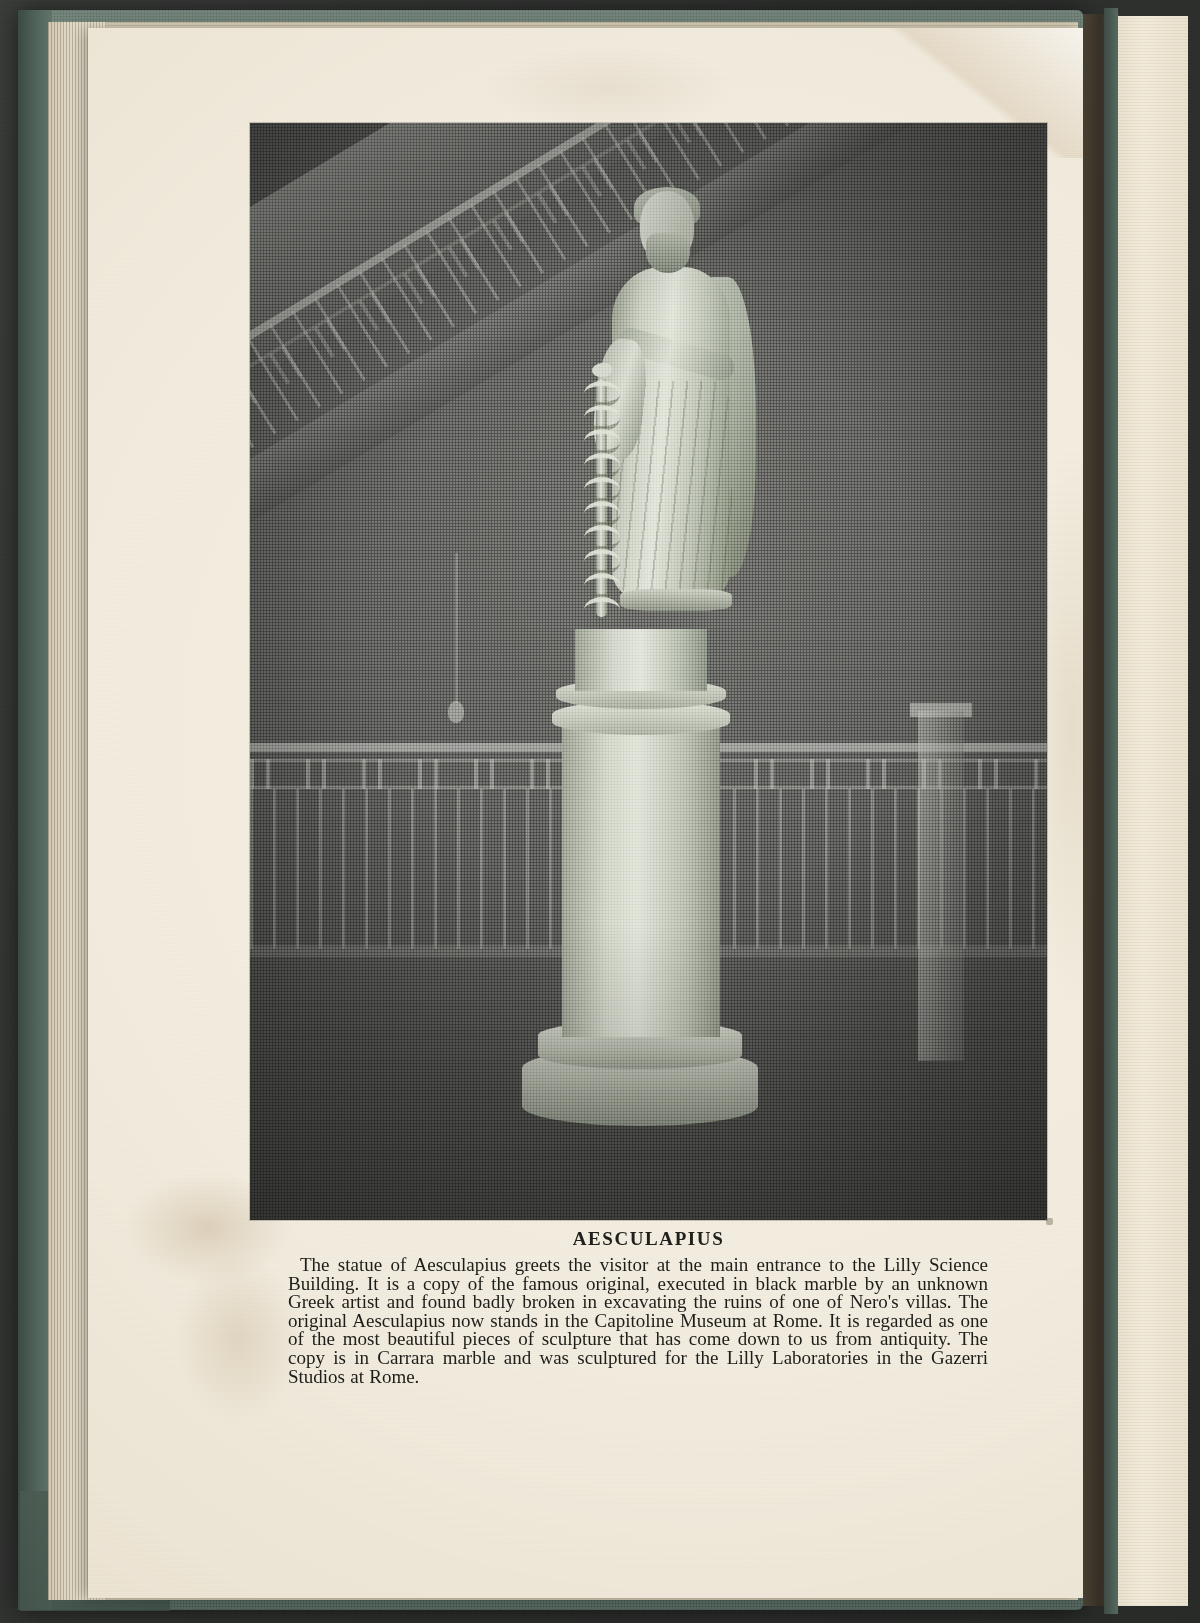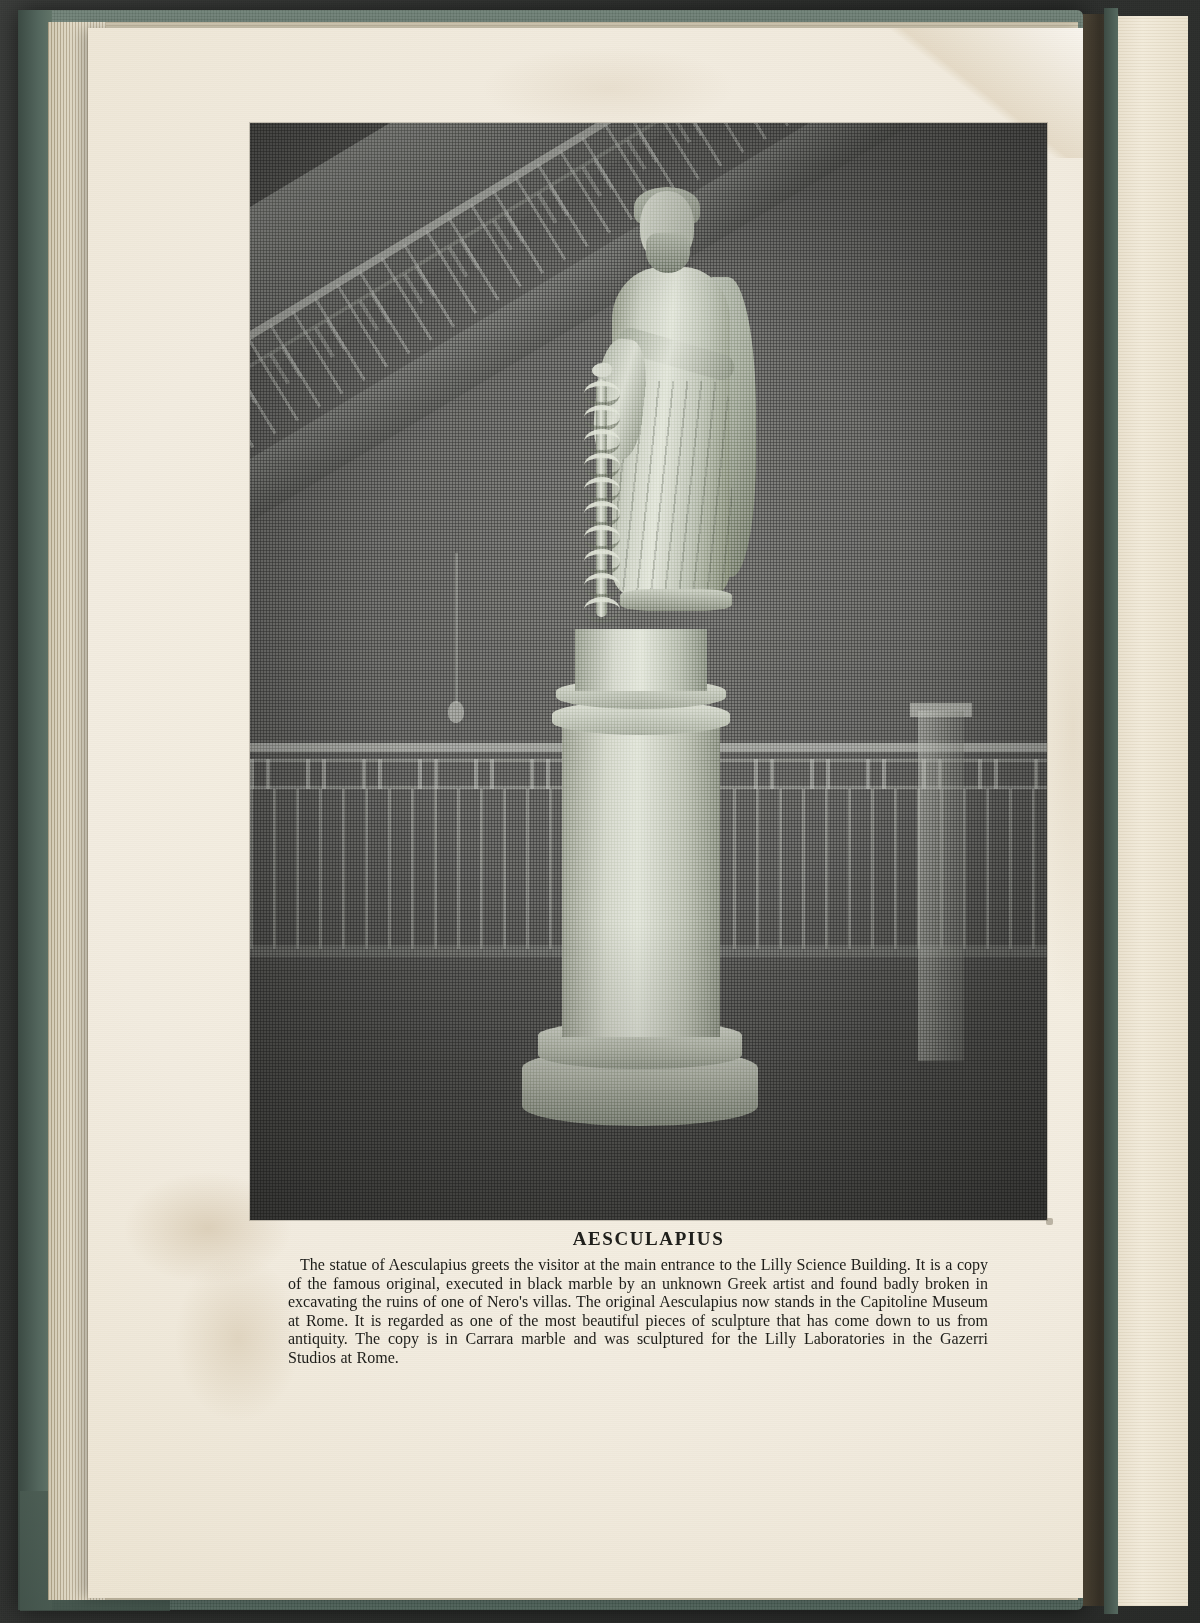--- a/index.html
+++ b/index.html
@@ -564,21 +564,21 @@
     font-size: 19px;
     letter-spacing: 1.6px;
     color: #20201c;
   }
   .caption-body {
     position: absolute;
     left: 288px;
     top: 1256px;
     width: 700px;
     font-family: "Liberation Serif", serif;
-    font-size: 16px;
+    font-size: 19px;
     line-height: 18.6px;
     color: #1d1d19;
     text-align: justify;
     text-justify: inter-word;
     word-spacing: 0.5px;
   }
   .caption-body p { margin: 0; text-indent: 0; }
   .caption-body p:first-child { text-indent: 12px; }
 
   .pencil-tick {

